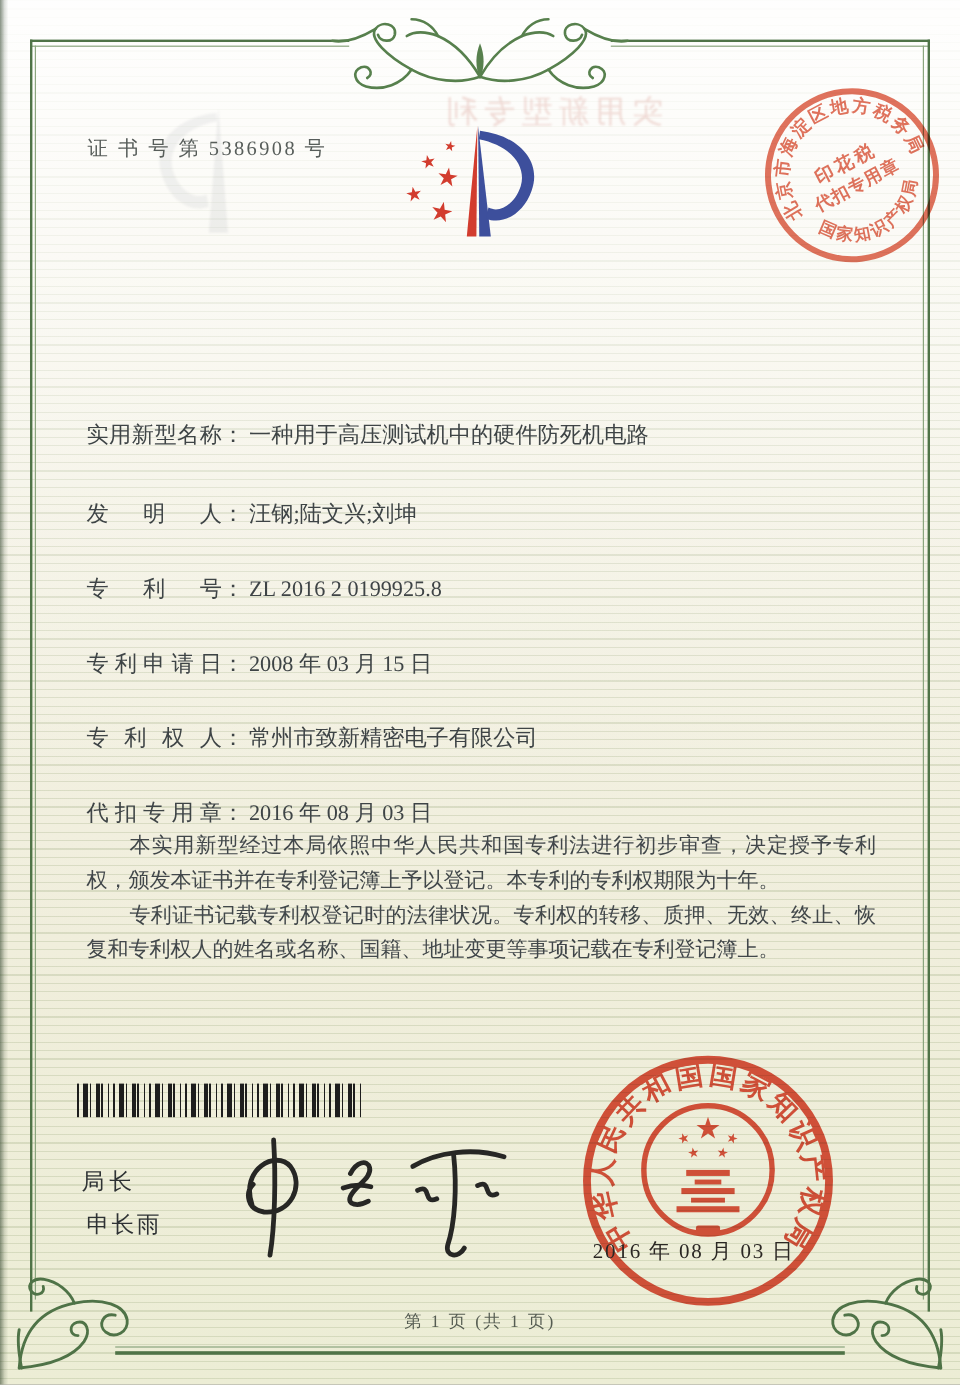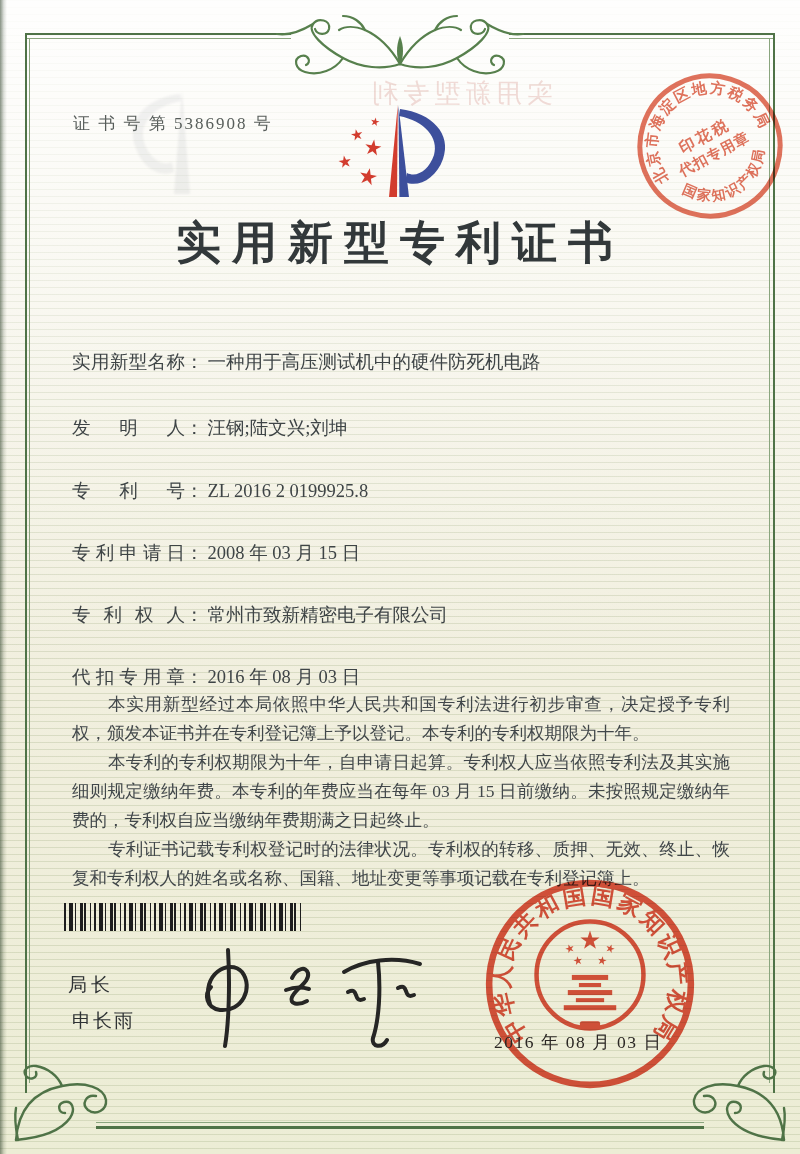--- a/index.html
+++ b/index.html
@@ -131,21 +131,20 @@
     <polygon points="69.8,3 61,95 69,95" fill="#d23c2e"></polygon>
     <polygon points="70.4,3 71.4,95 81,95" fill="#3d4f9c"></polygon>
     <path d="M72,7 C104,11 124,32 115,57 C108,77 90,86 77,80 L79,71 C89,76 101,68 106,53 C111,36 97,19 71,14 Z" fill="#3d4f9c"></path>
     <use href="#st" transform="translate(47,20) scale(4.5) rotate(12)" fill="#d23c2e"></use>
     <use href="#st" transform="translate(29,33) scale(6) rotate(-12)" fill="#d23c2e"></use>
     <use href="#st" transform="translate(45,46) scale(8.5) rotate(8)" fill="#d23c2e"></use>
     <use href="#st" transform="translate(17,60) scale(6.5) rotate(-10)" fill="#d23c2e"></use>
     <use href="#st" transform="translate(40,75) scale(9) rotate(12)" fill="#d23c2e"></use>
   </svg>
 
-  <div class="abs title">实用新型专利证书</div>
 
   <div class="abs fields">
     <div class="field f0">
       <span class="lbl">实用新型名称</span><span class="colon">：</span><span class="val">一种用于高压测试机中的硬件防死机电路</span>
     </div>
     <div class="field f1">
       <span class="lbl">发明人</span><span class="colon">：</span><span class="val">汪钢;陆文兴;刘坤</span>
     </div>
     <div class="field f2">
       <span class="lbl">专利号</span><span class="colon">：</span><span class="val">ZL 2016 2 0199925.8</span>
@@ -156,21 +155,20 @@
     <div class="field f4">
       <span class="lbl">专利权人</span><span class="colon">：</span><span class="val">常州市致新精密电子有限公司</span>
     </div>
     <div class="field f5">
       <span class="lbl">代扣专用章</span><span class="colon">：</span><span class="val">2016 年 08 月 03 日</span>
     </div>
   </div>
 
   <div class="abs body-text">
     <p>本实用新型经过本局依照中华人民共和国专利法进行初步审查，决定授予专利权，颁发本证书并在专利登记簿上予以登记。本专利的专利权期限为十年。</p>
-    <p>本专利的专利权期限为十年，自申请日起算。专利权人应当依照专利法及其实施细则规定缴纳年费。本专利的年费应当在每年 03 月 15 日前缴纳。未按照规定缴纳年费的，专利权自应当缴纳年费期满之日起终止。</p>
     <p>专利证书记载专利权登记时的法律状况。专利权的转移、质押、无效、终止、恢复和专利权人的姓名或名称、国籍、地址变更等事项记载在专利登记簿上。</p>
   </div>
 
   <div class="abs barcode"></div>
 
   <div class="abs sig-title">局长</div>
   <div class="abs sig-name">申长雨</div>
 
   <svg class="abs sig-svg" width="260" height="112" viewBox="0 0 260 112">
     <g fill="none" stroke="#161616" stroke-width="4" stroke-linecap="round" opacity="0.92">
@@ -226,14 +224,15 @@
         <textPath href="#stampTop" startOffset="50%" text-anchor="middle">北京市海淀区地方税务局</textPath>
       </text>
       <text font-size="14" fill="#dd6047" letter-spacing="2" font-family="'Liberation Serif','DejaVu Serif',serif" font-weight="bold">
         <textPath href="#stampBot" startOffset="50%" text-anchor="middle">国家知识产权局</textPath>
       </text>
       <text x="88" y="82" font-size="15.5" fill="#dd6047" letter-spacing="3" text-anchor="middle" font-family="'Liberation Serif','DejaVu Serif',serif" font-weight="bold">印花税</text>
       <text x="88" y="102" font-size="14.5" fill="#dd6047" letter-spacing="1" text-anchor="middle" font-family="'Liberation Serif','DejaVu Serif',serif" font-weight="bold">代扣专用章</text>
     </g>
   </svg>
 
+  <div class="abs footer">第 1 页 (共 1 页)</div>
 
 </div>
 
 </body></html>

